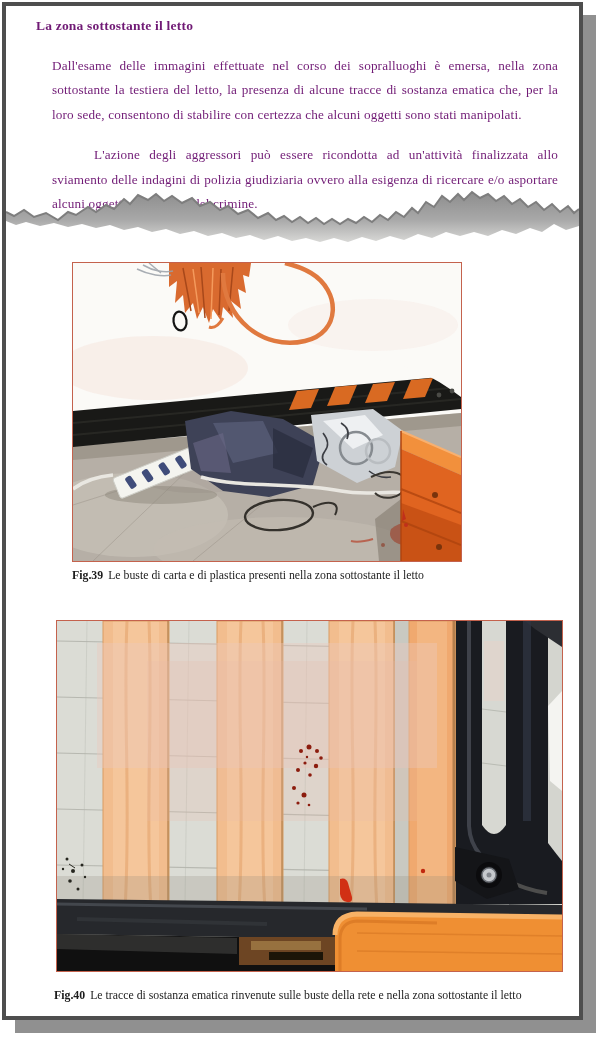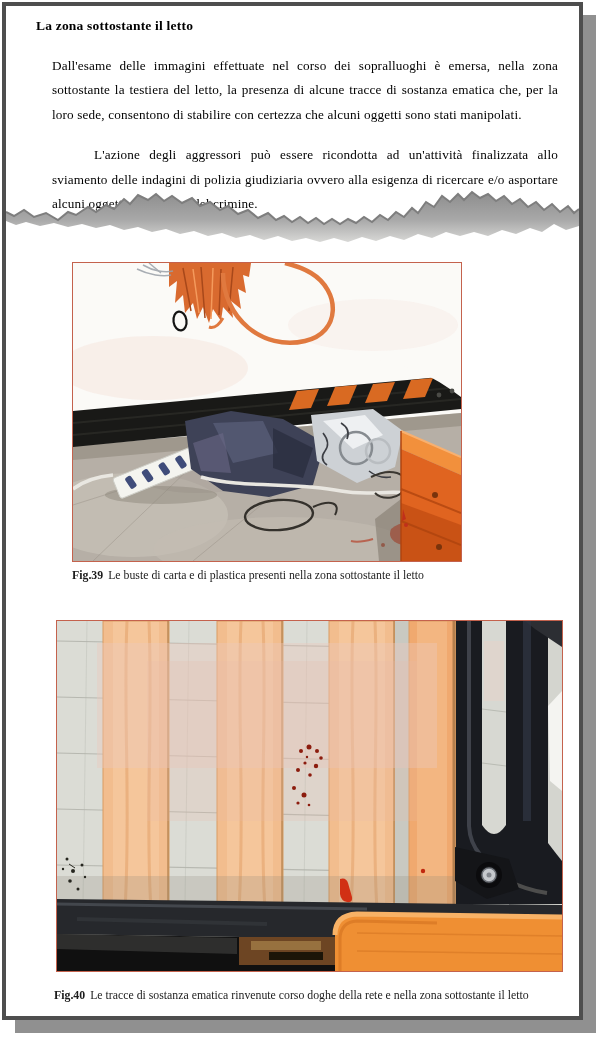--- a/index.html
+++ b/index.html
@@ -1,21 +1,21 @@
 <!DOCTYPE html>
 <html><head>
 <meta charset="utf-8">
 <style>
   html,body{margin:0;padding:0;background:#ffffff;}
   body{width:606px;height:1044px;position:relative;overflow:hidden;
        font-family:"Liberation Serif","DejaVu Serif",serif;}
   .page{position:absolute;left:2px;top:2px;width:581px;height:1018px;
         box-sizing:border-box;border:4px solid #4e4e4e;background:#ffffff;
         box-shadow:13px 13px 0 0 #909090;}
-  .text-block{position:absolute;left:30px;top:8px;width:538px;color:#000000;}
+  .text-block{position:absolute;left:30px;top:8px;width:538px;color:#701a75;}
   .doc-heading{font-size:13.5px;font-weight:bold;margin:0;line-height:24px;letter-spacing:.2px;}
   .doc-par{font-size:13.2px;line-height:24.4px;margin:16px;text-align:justify;letter-spacing:.15px;}
   .doc-par.indented{text-indent:42px;}
   .tear{position:absolute;left:0;top:180px;width:573px;height:64px;}
   .photo{position:absolute;box-sizing:border-box;border:1px solid #c4624d;background:#fff;}
   .photo1{left:66px;top:256px;width:390px;height:300px;}
   .photo2{left:50px;top:614px;width:507px;height:352px;}
   .caption{position:absolute;font-size:11.8px;color:#1c1c1c;white-space:nowrap;}
   .caption b{margin-right:5px;}
   .caption1{left:66px;top:562px;text-align:right;}
@@ -267,16 +267,16 @@
 
       <g>
         <path d="M278,350 L278,314 Q278,294 300,293 L505,296 L505,350 Z" fill="#ef8f33"></path>
         <path d="M278,314 Q278,294 300,293 L505,296" stroke="#f8b266" stroke-width="5" fill="none"></path>
         <path d="M283,350 L283,317 Q284,301 300,300 L380,302" stroke="#d2711f" stroke-width="3" opacity="0.6" fill="none"></path>
         <path d="M300,312 L505,315 M300,330 L505,333" stroke="#d2711f" stroke-width="1.5" opacity="0.5" fill="none"></path>
       </g>
     </svg>
   </div>
   <div class="caption caption2">
-    <b>Fig.40</b><span>Le tracce di sostanza ematica rinvenute corso doghe della rete e nella zona sottostante il letto</span>
+    <b>Fig.40</b><span>Le tracce di sostanza ematica rinvenute sulle buste della rete e nella zona sottostante il letto</span>
   </div>
 
 </div>
 
 </body></html>

